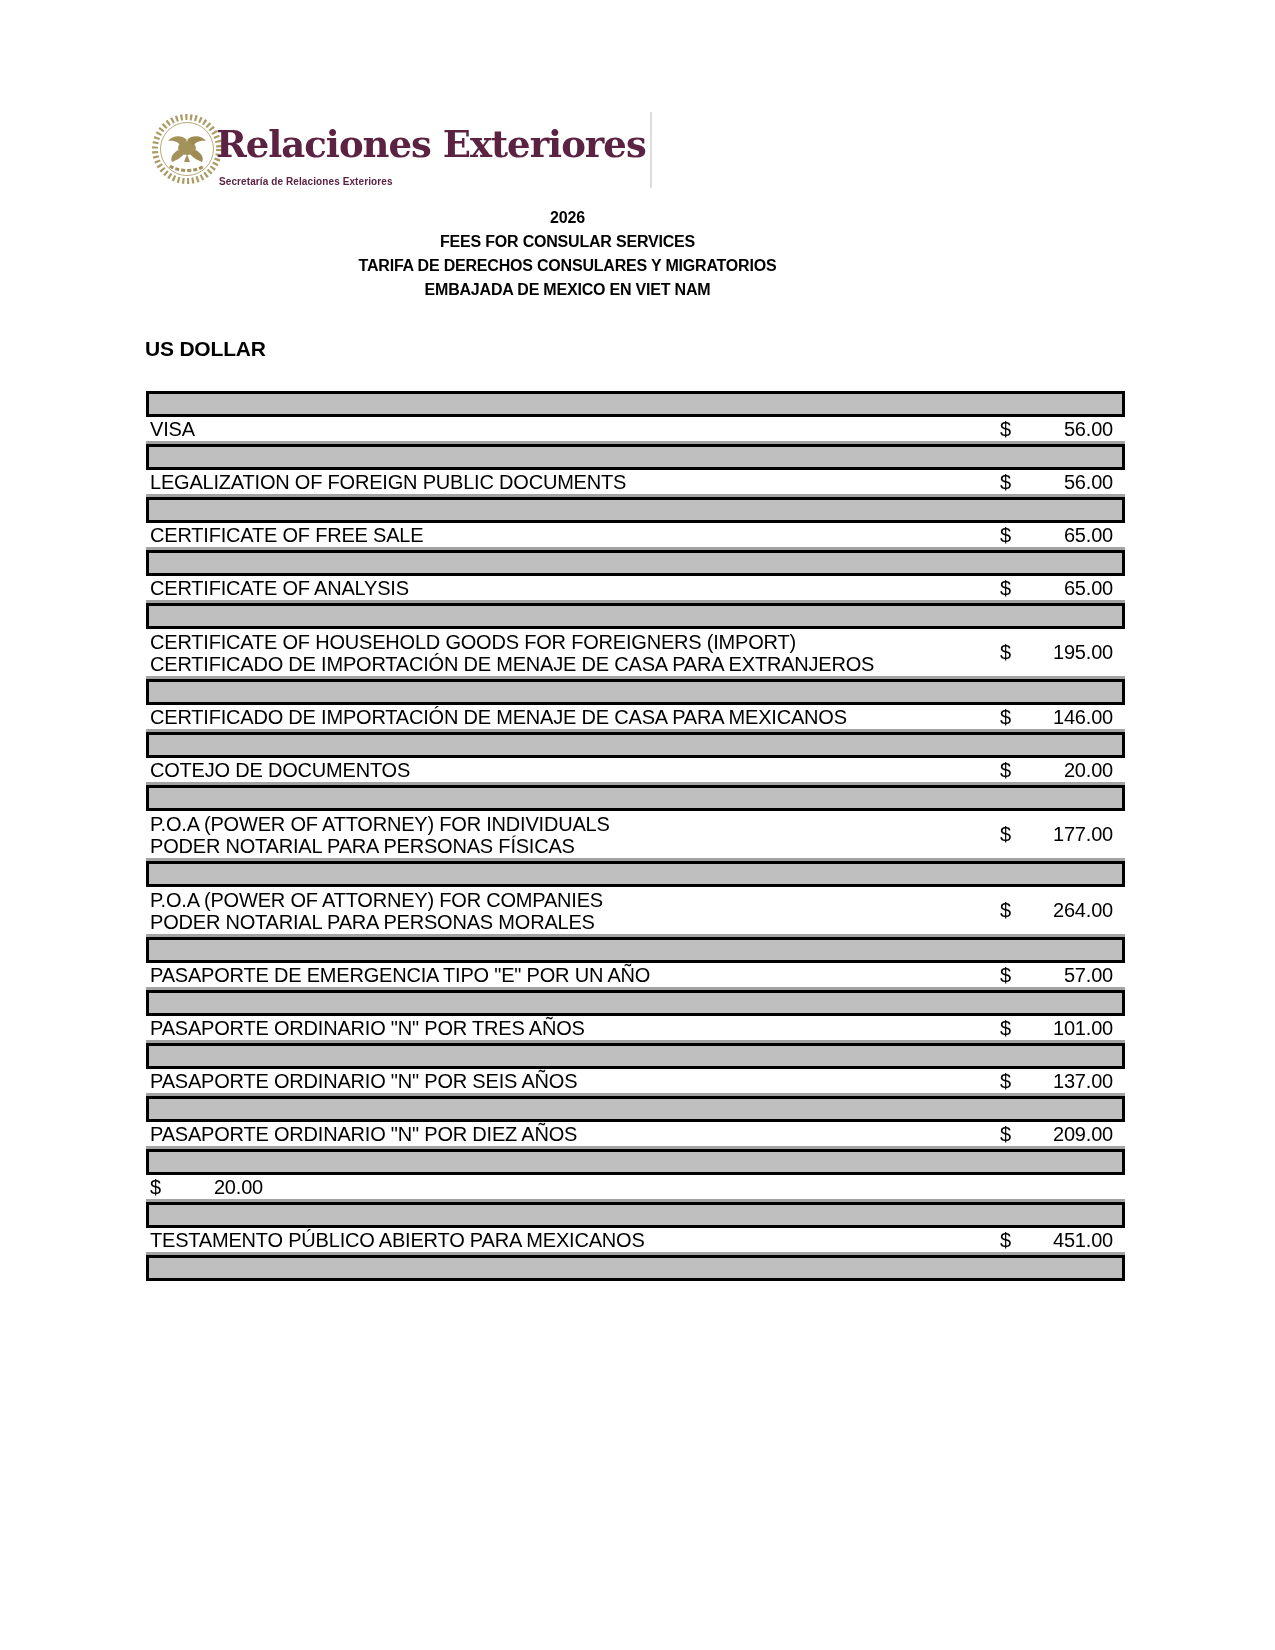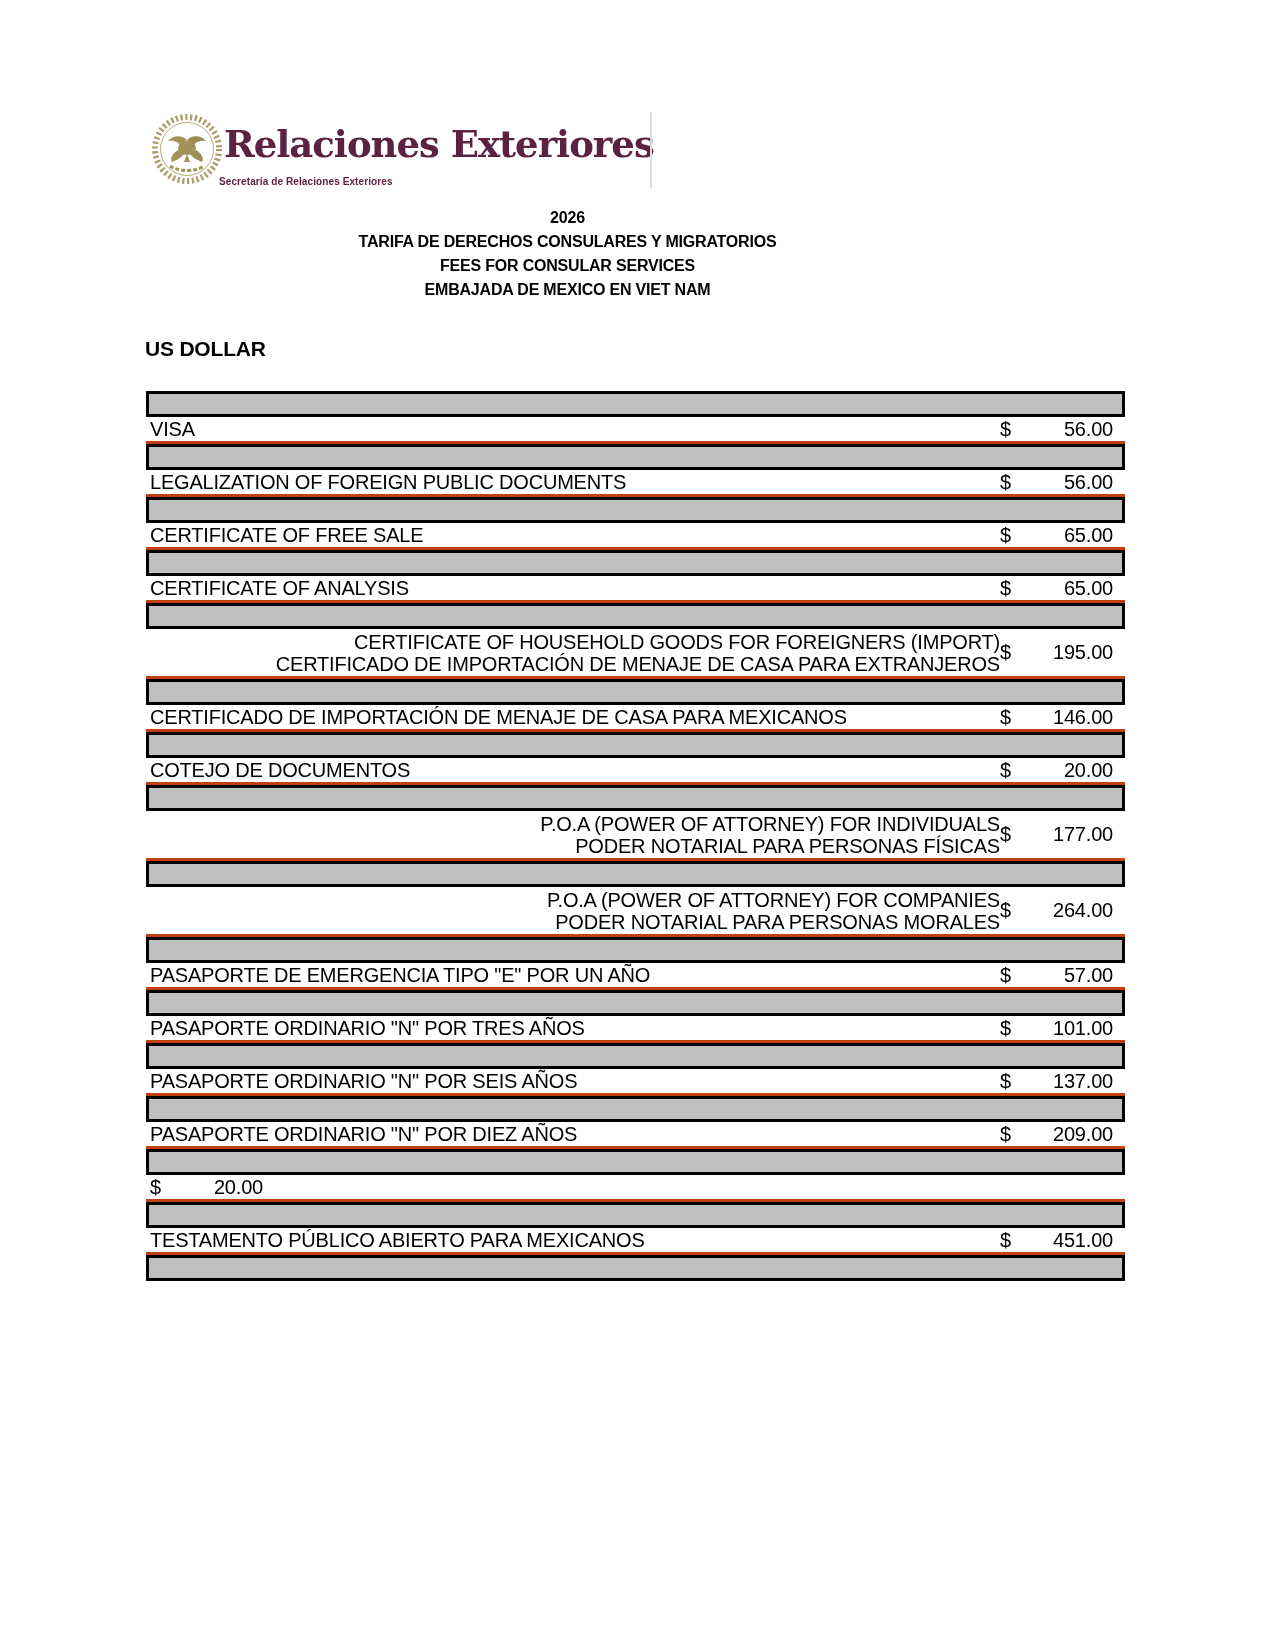--- a/index.html
+++ b/index.html
@@ -28,24 +28,24 @@
     position:absolute;left:145px;top:337px;width:972px;
     text-align:left;font-size:21px;font-weight:bold;letter-spacing:-0.2px;
   }
 
   
   .fee-table{position:absolute;left:146px;top:391px;width:979px;}
   .fee-spacer{
     box-sizing:border-box;height:26px;background:#bfbfbf;border:3px solid #000;
   }
   .fee-row{
-    box-sizing:border-box;height:27px;border-bottom:3px solid #c2410c;
+    box-sizing:border-box;height:27px;border-bottom:3px solid #a3a3a3;
     display:flex;align-items:center;padding-left:4px;background:#fff;
   }
-  .fee-row.double{height:50px;text-align:right;}
+  .fee-row.double{height:50px;}
   .fee-label{flex:1 1 auto;font-size:20px;line-height:22px;letter-spacing:-0.2px;}
   .fee-amount{
     flex:0 0 125px;box-sizing:border-box;width:125px;padding-right:12px;
     display:flex;justify-content:space-between;align-items:center;
     font-size:20px;letter-spacing:-0.2px;
   }
 </style>
 </head>
 <body>
 
@@ -58,28 +58,28 @@
     <ellipse cx="39" cy="38" rx="9" ry="7" fill="#a3935b"></ellipse>
     <path d="M39,30 C33,24 24,26 20,31 C27,30 31,33 33,36 Z" fill="#a3935b"></path>
     <path d="M39,30 C45,24 54,26 58,31 C51,30 47,33 45,36 Z" fill="#9c8c52"></path>
     <path d="M30,40 C24,44 22,48 24,52 C29,50 34,47 36,44 Z" fill="#a3935b"></path>
     <path d="M48,40 C54,44 56,48 54,52 C49,50 44,47 42,44 Z" fill="#9c8c52"></path>
     <path d="M39,44 L36,52 L42,52 Z" fill="#a3935b"></path>
 
     <path d="M22,56 C30,62 48,62 56,56" fill="none" stroke="#a3935b" stroke-width="3" stroke-dasharray="4 2"></path>
   </svg>
 </div>
-<div class="logo-wordmark" style="color: rgb(91, 34, 66); margin-left: 8px;">Relaciones Exteriores</div>
+<div class="logo-wordmark" style="color: rgb(91, 34, 66);">Relaciones Exteriores</div>
 <div class="logo-subtitle" style="color: rgb(91, 34, 66); margin-top: 12px;">Secretaría de Relaciones Exteriores</div>
 <div class="logo-divider"></div>
 
 <div class="title-block">
   <div>2026</div>
+  <div>FEES FOR CONSULAR SERVICES</div>
   <div>TARIFA DE DERECHOS CONSULARES Y MIGRATORIOS</div>
-  <div>FEES FOR CONSULAR SERVICES</div>
   <div>EMBAJADA DE MEXICO EN VIET NAM</div>
 </div>
 
 <div class="usd-header">US DOLLAR</div>
 
 <div class="fee-table">
     <div class="fee-spacer" style="background: rgb(191, 191, 191);"></div>
     <div class="fee-row">
       <div class="fee-label">
         <div>VISA</div>

